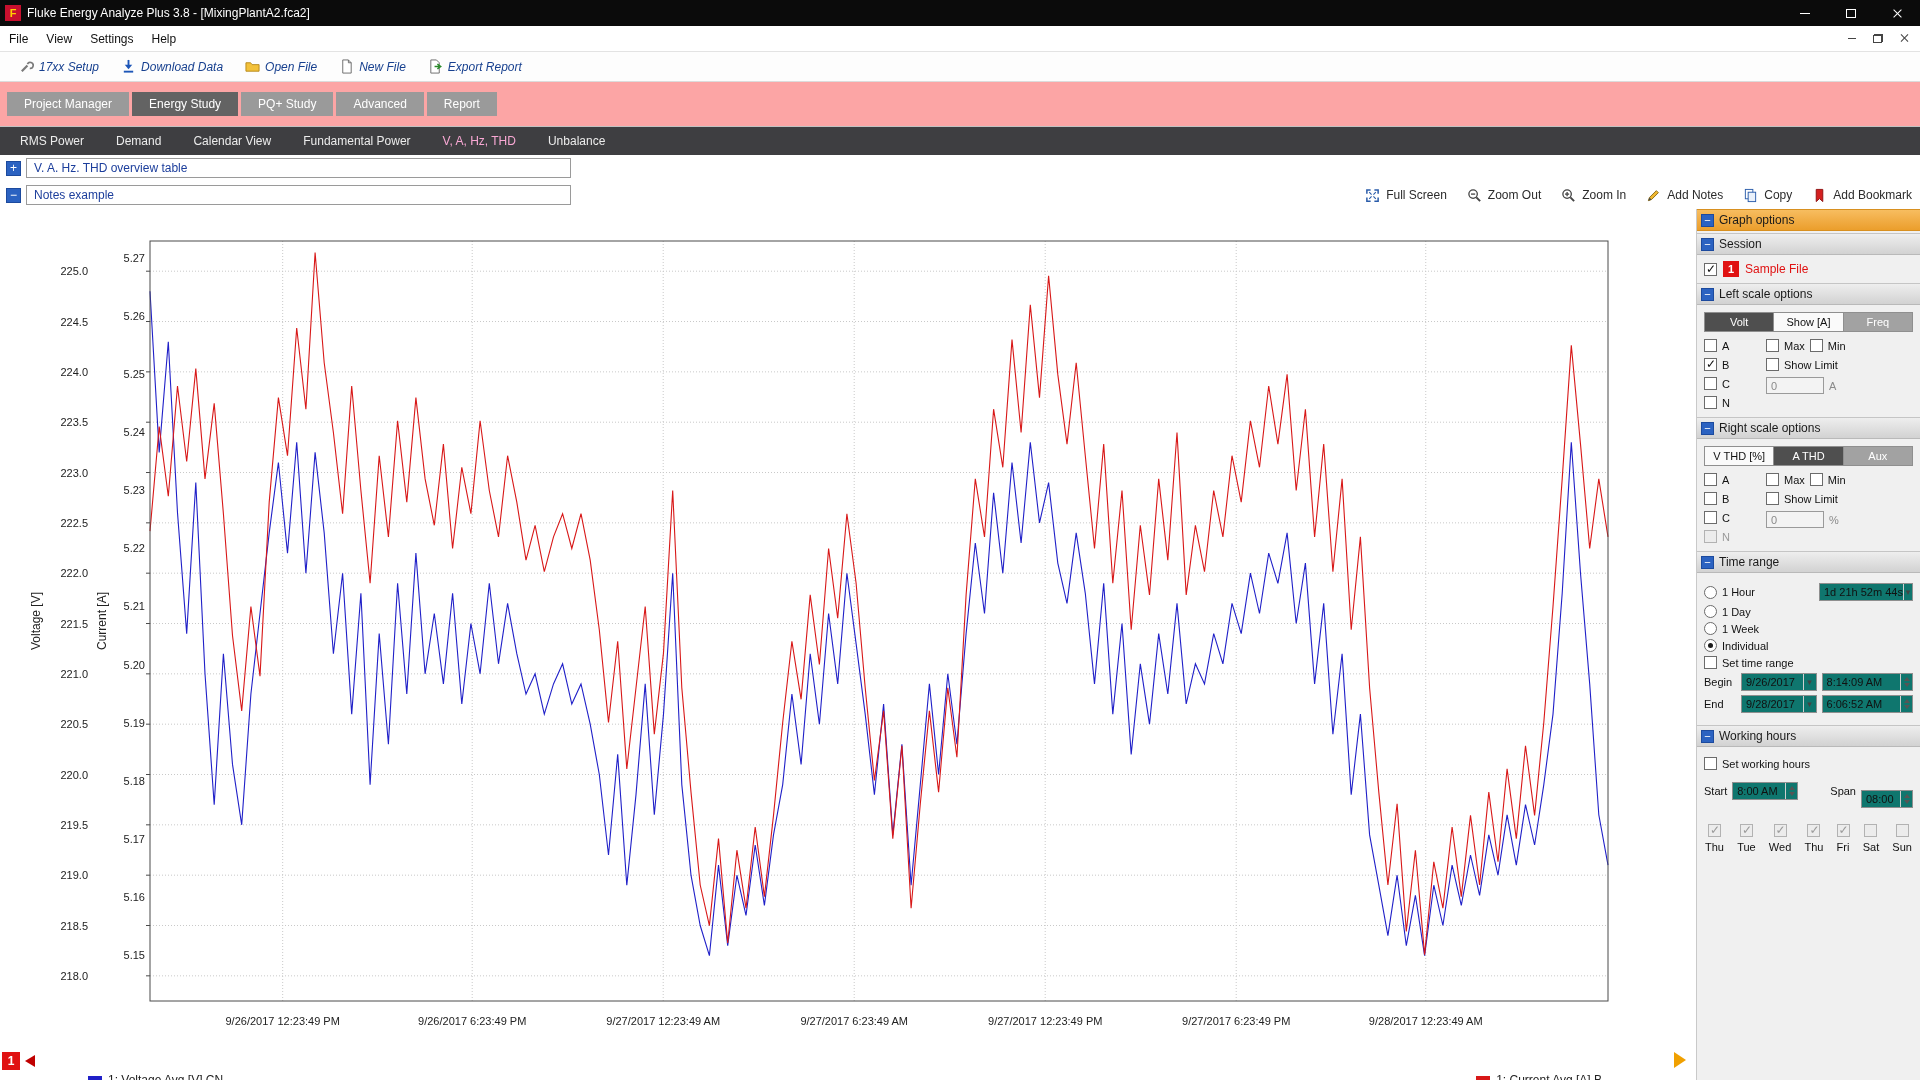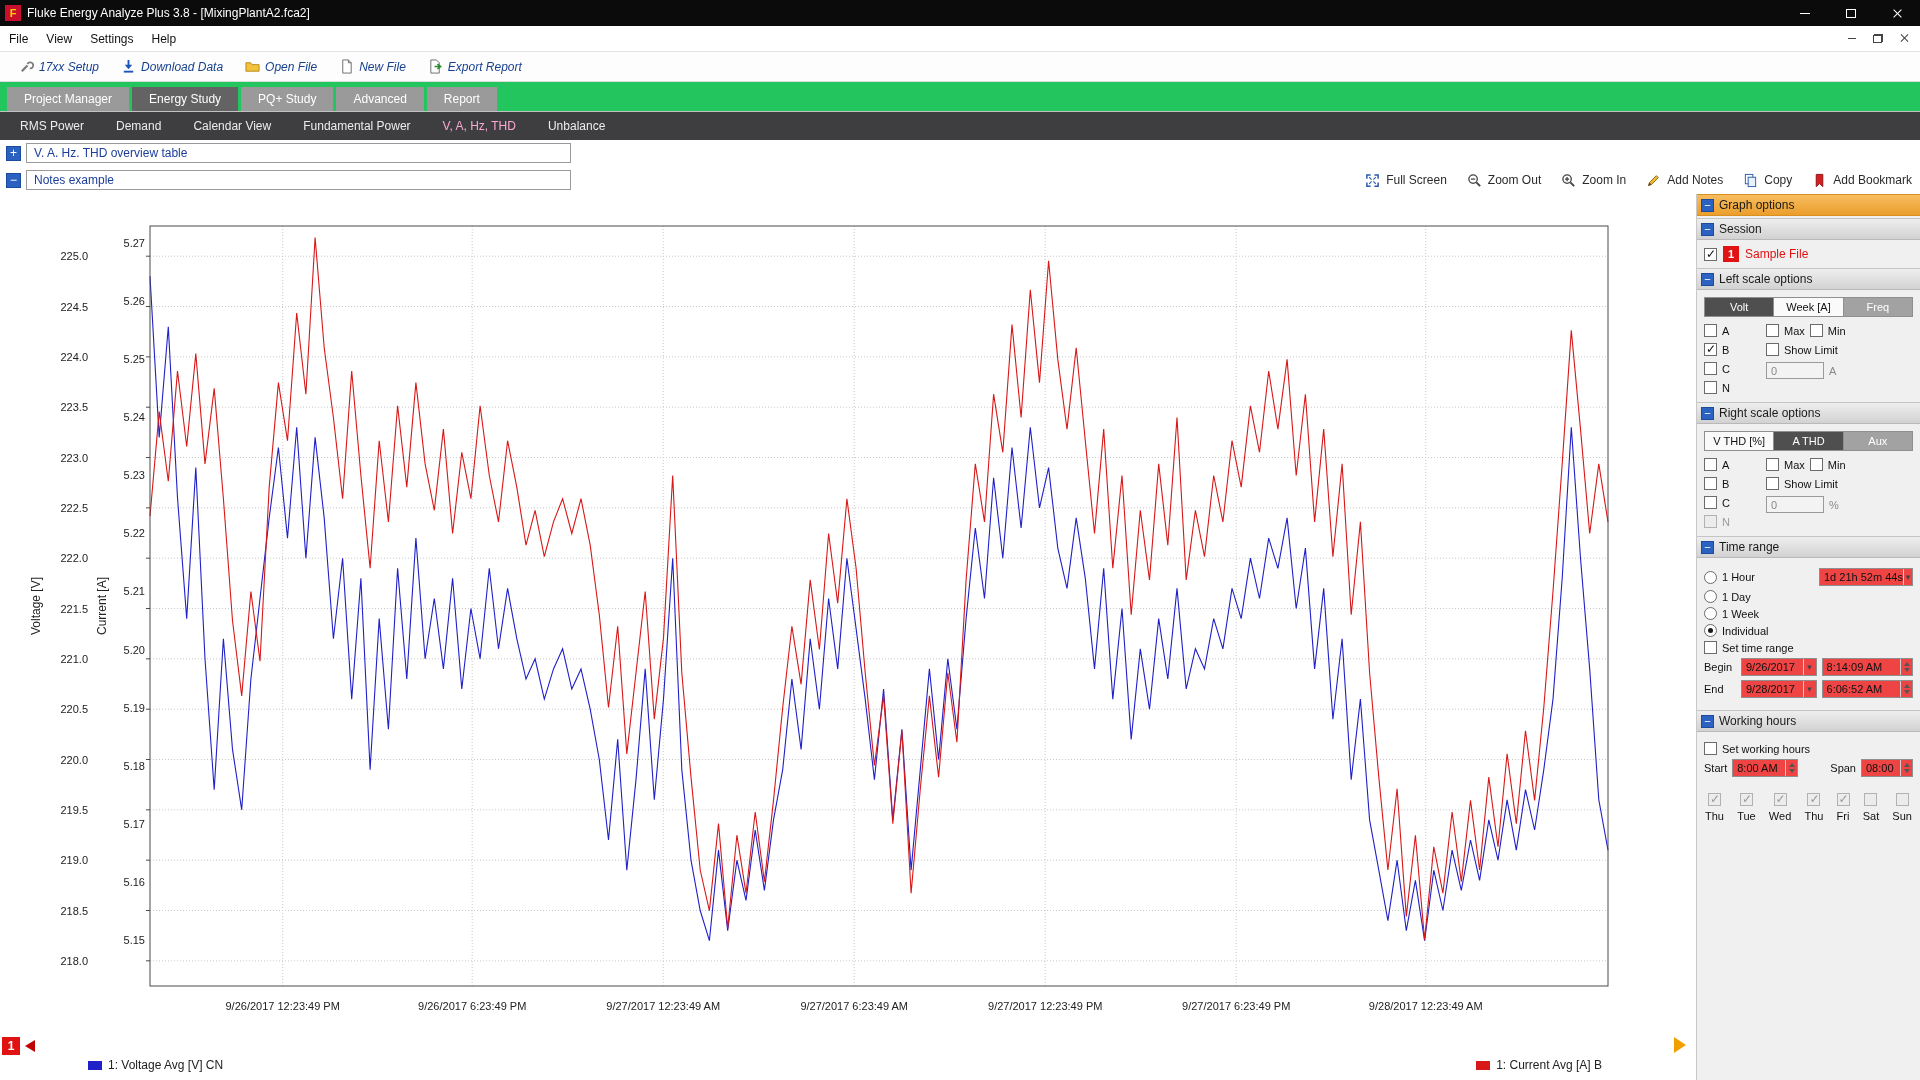--- a/index.html
+++ b/index.html
@@ -30,21 +30,21 @@
 .glyph-restore::before { content:""; position:absolute; right:0; top:0; width:7px; height:6px; border:1px solid #444; }
 .glyph-restore::after { content:""; position:absolute; left:0; bottom:0; width:7px; height:6px; border:1px solid #444; background:#fff; }
 .glyph-close.dark::before,.glyph-close.dark::after { background:#444; height:10px; }
 
 
 .toolbar { height:30px; background:#fdfdfd; border-bottom:1px solid #dcdcdc; display:flex; align-items:center; padding-left:8px;font-style:italic; }
 .tool-item { display:flex; align-items:center; gap:5px; padding:0 11px; color:#17408f; }
 .tool-item svg { display:block; }
 
 
-.tabsrow { height:30px; background:#22c55e; display:flex; align-items:flex-end; padding-left:7px; gap:3px; border-bottom:1px solid #c2c2c2; }
+.tabsrow { height:45px; background:#fca5a5; display:flex; align-items:center; padding-left:7px; gap:3px; border-bottom:1px solid #c2c2c2; }
 .tab { height:24px; padding:0 17px; display:flex; align-items:center; background:#9a9a9a; color:#fff; }
 .tab.checked { background:#636363; }
 
 
 .subtabs { height:28px; background:#3e3e41; display:flex; align-items:center; padding-left:4px; }
 .subtab { padding:0 16px; color:#ececec; height:100%; display:flex; align-items:center; }
 .subtab.checked { color:#f9a8d4; }
 
 
 .panel-row { background:#fff; display:flex; align-items:center; padding-left:6px; }
@@ -96,32 +96,32 @@
 
 .cb { width:13px; height:13px; border:1px solid #6b6b6b; background:#fff; position:relative; flex:none; display:inline-block; }
 .cb.checked::after { content:"✓"; position:absolute; left:1px; top:-2px; font-size:12px; color:#111; }
 .cb.disabled { border-color:#b2b2b2; background:#ececec; }
 .cb.disabled.checked::after { color:#9a9a9a; }
 .rb { width:13px; height:13px; border:1px solid #6b6b6b; border-radius:50%; background:#fff; position:relative; flex:none; }
 .rb.checked::after { content:""; position:absolute; left:3px; top:3px; width:5px; height:5px; border-radius:50%; background:#1a1a1a; }
 
 .tr-row { display:flex; align-items:center; gap:5px; margin:4px 0; }
 .tr-label { width:32px; flex:none; }
-.combo { height:18px; border:1px solid #8f8f8f; background:#ef4444; display:flex; align-items:center; padding:0 0 0 4px; }
+.combo { height:18px; border:1px solid #8f8f8f; background:#0f766e; display:flex; align-items:center; padding:0 0 0 4px; }
 .combo .val { white-space:nowrap; }
 .combo .arrow { margin-left:auto; width:13px; height:100%; border-left:1px solid #cfcfcf; display:flex; align-items:center; justify-content:center; color:#444; }
 .combo .arrow::after { content:"▾"; font-size:9px; }
 .spinner-btns { margin-left:auto; width:12px; height:100%; border-left:1px solid #cfcfcf; display:flex; flex-direction:column; align-items:center; justify-content:center; gap:2px; }
 .spin-u { width:0; height:0; border-left:3px solid transparent; border-right:3px solid transparent; border-bottom:4px solid #555; }
 .spin-d { width:0; height:0; border-left:3px solid transparent; border-right:3px solid transparent; border-top:4px solid #555; }
 .combo.duration { width:94px; margin-left:auto; }
 .combo.datec { width:76px; }
 .combo.timec { width:92px; }
 .combo.startc { width:66px; }
-.combo.spanc { width:52px; }
+.combo.spanc { width:52px;margin-top:16px; }
 .days-row { display:flex; justify-content:space-between; margin-top:16px; padding:0 1px; }
 .day { display:flex; flex-direction:column; align-items:center; gap:4px; }
 .filler { flex:1; }
 </style>
 </head>
 <body>
 
 <div class="titlebar">
   <div class="app-icon">F</div>
   <div class="title-text">Fluke Energy Analyze Plus 3.8 - [MixingPlantA2.fca2]</div>
@@ -378,21 +378,21 @@
       <span class="session-label">Sample File</span>
     </div>
 
     <div class="side-header">
       <div class="collapse-box">−</div>
       <span>Left scale options</span>
     </div>
     <div class="side-body">
       <div class="scale-tabs">
         <div class="scale-tab v-dark">Volt</div>
-        <div class="scale-tab v-light">Week [A]</div>
+        <div class="scale-tab v-light">Show [A]</div>
         <div class="scale-tab v-mid">Freq</div>
       </div>
       <div class="scale-grid">
         <div class="phase-col">
           <div class="srow">
               <span class="cb"></span>
               <span class="lbl">A</span>
             </div>
           <div class="srow">
               <span class="cb checked"></span>

